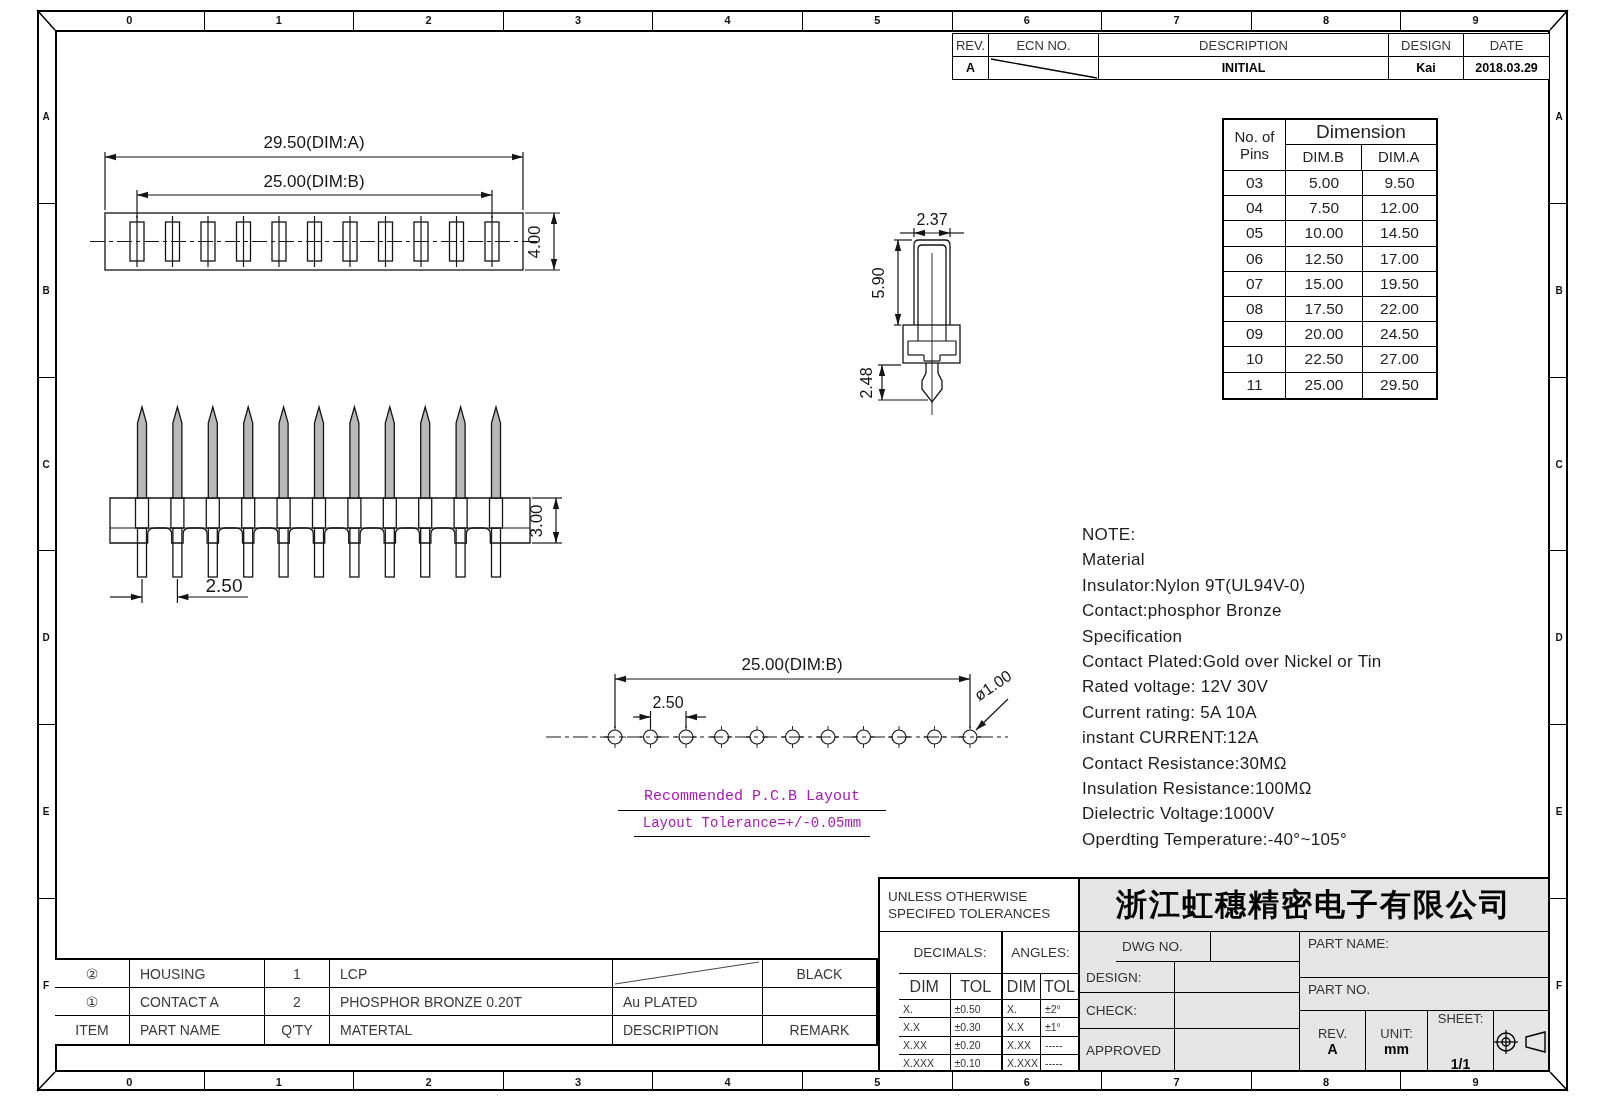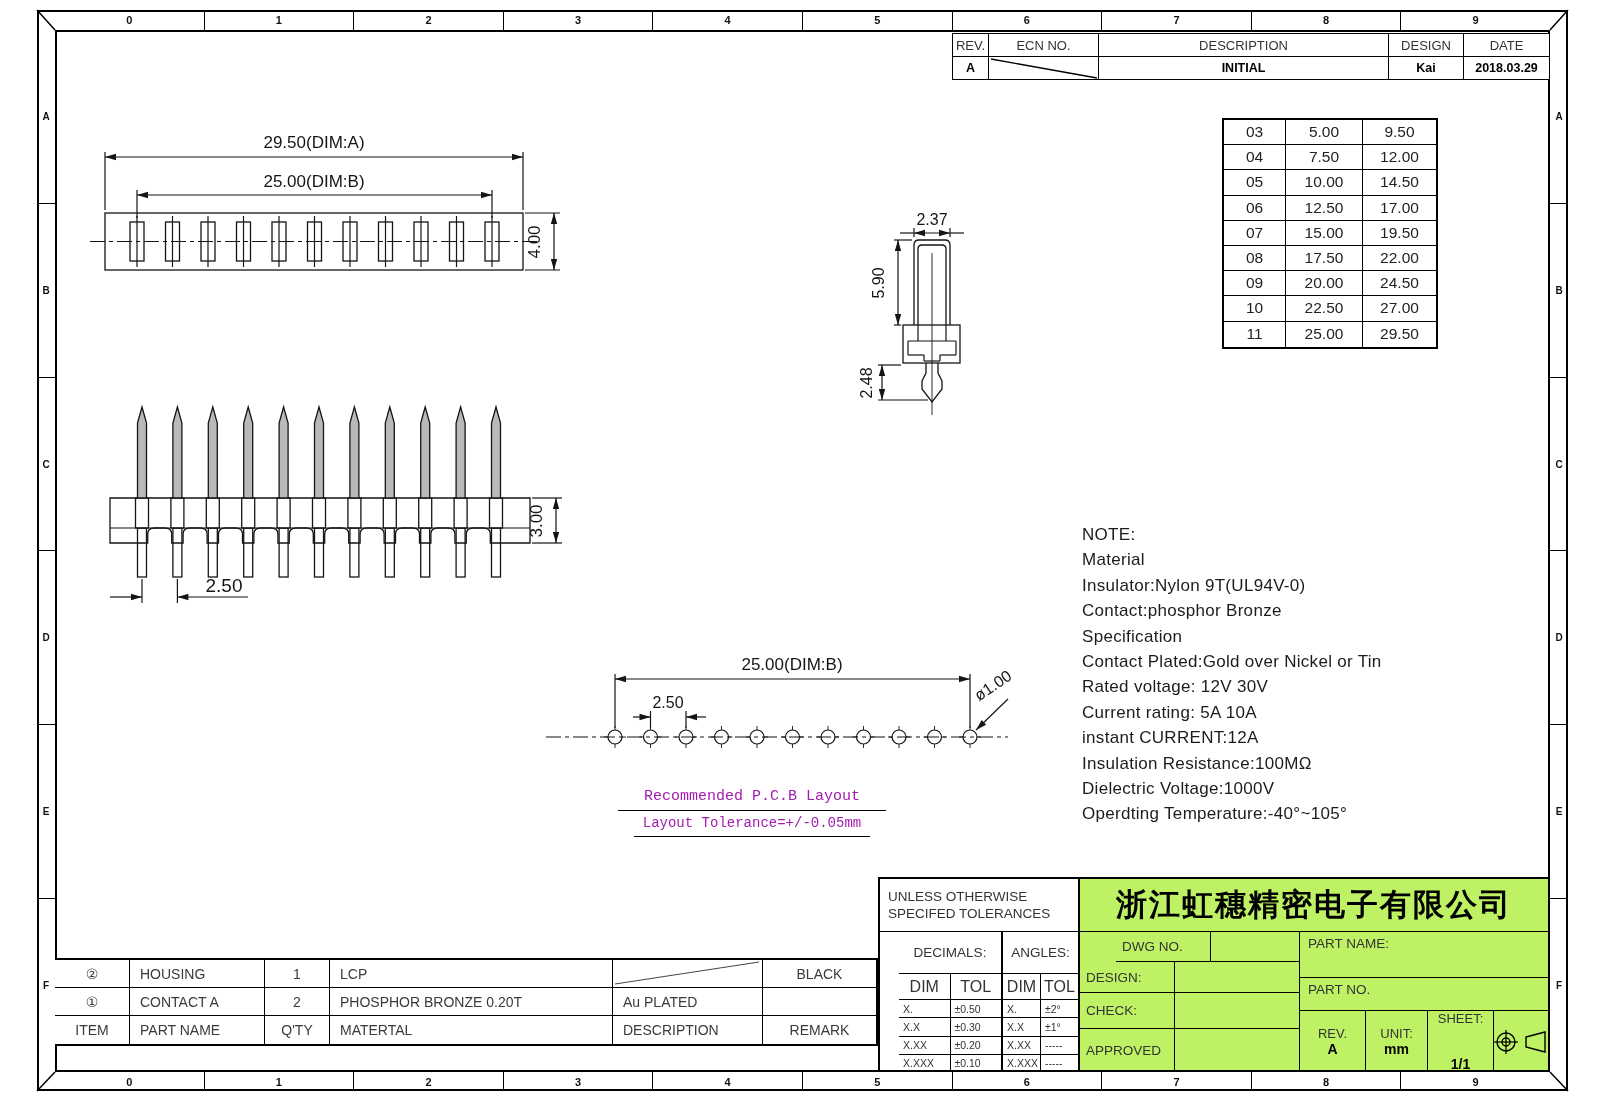--- a/index.html
+++ b/index.html
@@ -58,21 +58,21 @@
   .tol-col:last-child{flex:1;border-right:none;}
   .tol-lab{height:42px;display:flex;align-items:center;justify-content:center;font-size:13.5px;border-bottom:1.6px solid #000;box-sizing:border-box;}
   .tol-hd{height:26px;display:flex;border-bottom:1.6px solid #000;box-sizing:border-box;}
   .tol-hd div{flex:1;display:flex;align-items:center;justify-content:center;font-size:16px;}
   .tol-hd div:first-child{border-right:1.2px solid #000;box-sizing:border-box;}
   .tol-r{flex:1;display:flex;border-bottom:1.2px solid #000;box-sizing:border-box;}
   .tol-r:last-child{border-bottom:none;}
   .tol-r div{flex:1;display:flex;align-items:center;font-size:10.5px;padding-left:4px;box-sizing:border-box;}
   .tol-r div:first-child{border-right:1.2px solid #000;}
   
-  .tblock{left:1080px;top:877px;width:470px;height:195px;border:2px solid #000;border-left:none;box-sizing:border-box;background:#bef264;}
+  .tblock{left:1080px;top:877px;width:470px;height:195px;border:2px solid #000;border-left:none;box-sizing:border-box;background:#e5e5e5;}
   .company{height:53px;border-bottom:1.8px solid #000;display:flex;align-items:center;justify-content:center;font-size:31px;font-weight:bold;letter-spacing:2px;box-sizing:border-box;color:#000;}
   .tb-body{display:flex;height:140px;}
   .tb-left{width:220px;border-right:1.8px solid #000;display:flex;flex-direction:column;box-sizing:border-box;}
   .tb-lrow{display:flex;border-bottom:1.6px solid #000;box-sizing:border-box;color:#333;}
   .tb-lrow:last-child{border-bottom:none;}
   .tb-lrow .lab{width:95px;display:flex;align-items:center;padding-left:6px;font-size:13.5px;border-right:1.6px solid #000;box-sizing:border-box;}
   .tb-lrow .val{flex:1;}
   .tb-right{flex:1;display:flex;flex-direction:column;box-sizing:border-box;color:#333;}
   .pn1{height:56px;border-bottom:1.6px solid #000;padding:4px 0 0 8px;font-size:13.5px;box-sizing:border-box;}
   .pn2{height:40px;border-bottom:1.6px solid #000;padding:4px 0 0 8px;font-size:13.5px;box-sizing:border-box;}
@@ -152,20 +152,33 @@
             <line x1="1" y1="1" x2="107" y2="20" stroke="#000" stroke-width="1.4"></line>
           </svg>
       </div>
       <div class="rc3">INITIAL</div>
       <div class="rc4">Kai</div>
       <div class="rc5">2018.03.29</div>
     </div>
   </div>
 
   <div class="abs dim-table">
+    <div class="dt-head">
+      <div class="dt-pins-head">
+        <div>No.  of</div>
+        <div>Pins</div>
+      </div>
+      <div class="dt-right">
+        <div class="dt-dimension">Dimension</div>
+        <div class="dt-sub">
+          <div>DIM.B</div>
+          <div>DIM.A</div>
+        </div>
+      </div>
+    </div>
     <div class="dt-row">
         <div class="dt-c1">03</div>
         <div class="dt-c2">5.00</div>
         <div class="dt-c3">9.50</div>
       </div>
     <div class="dt-row">
         <div class="dt-c1">04</div>
         <div class="dt-c2">7.50</div>
         <div class="dt-c3">12.00</div>
       </div>
@@ -434,20 +447,21 @@
   <div class="abs notes">
     <div>NOTE:</div>
     <div>Material</div>
     <div>Insulator:Nylon  9T(UL94V-0)</div>
     <div>Contact:phosphor  Bronze</div>
     <div>Specification</div>
     <div>Contact  Plated:Gold  over  Nickel  or  Tin</div>
     <div>Rated  voltage:  12V  30V</div>
     <div>Current  rating:   5A  10A</div>
     <div>instant  CURRENT:12A</div>
+    <div>Contact  Resistance:30MΩ</div>
     <div>Insulation  Resistance:100MΩ</div>
     <div>Dielectric  Voltage:1000V</div>
     <div>Operdting  Temperature:-40°~105°</div>
   </div>
 
   <div class="abs bom">
     <div class="bom-row">
       <div class="bc1">②</div>
       <div class="bc2">HOUSING</div>
       <div class="bc3">1</div>

